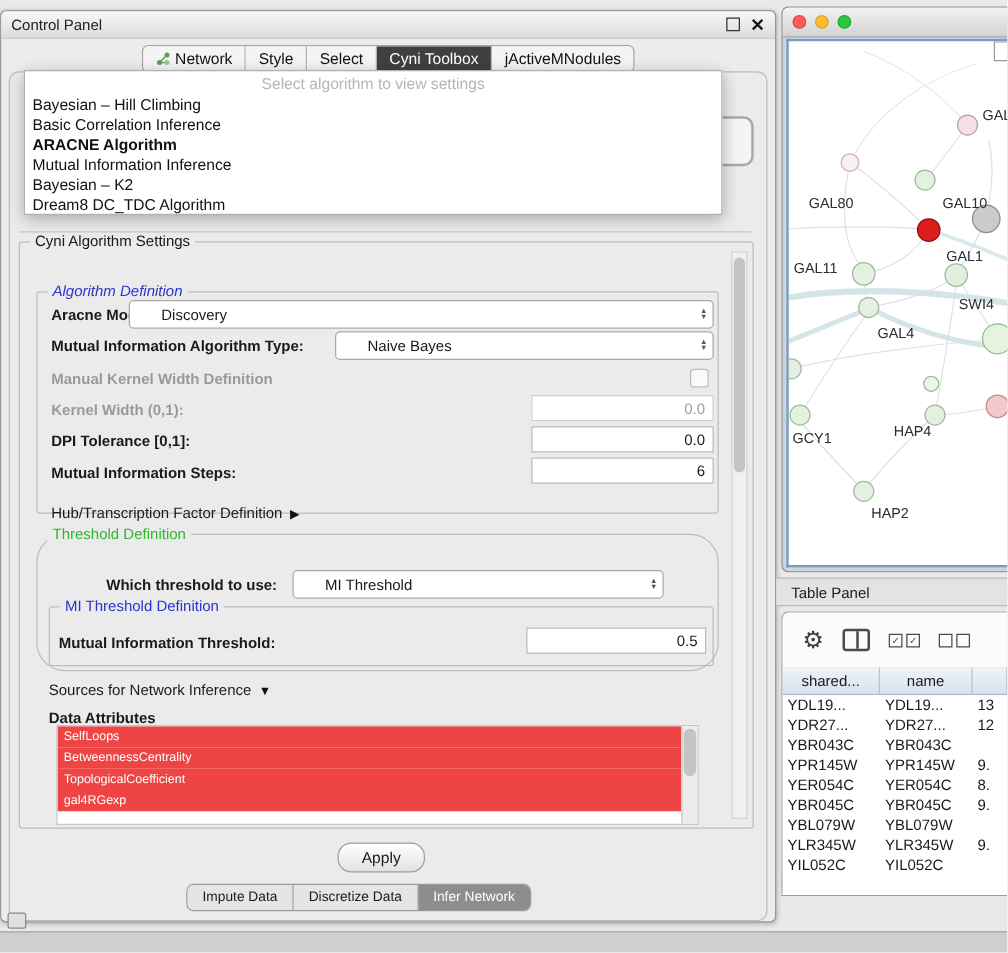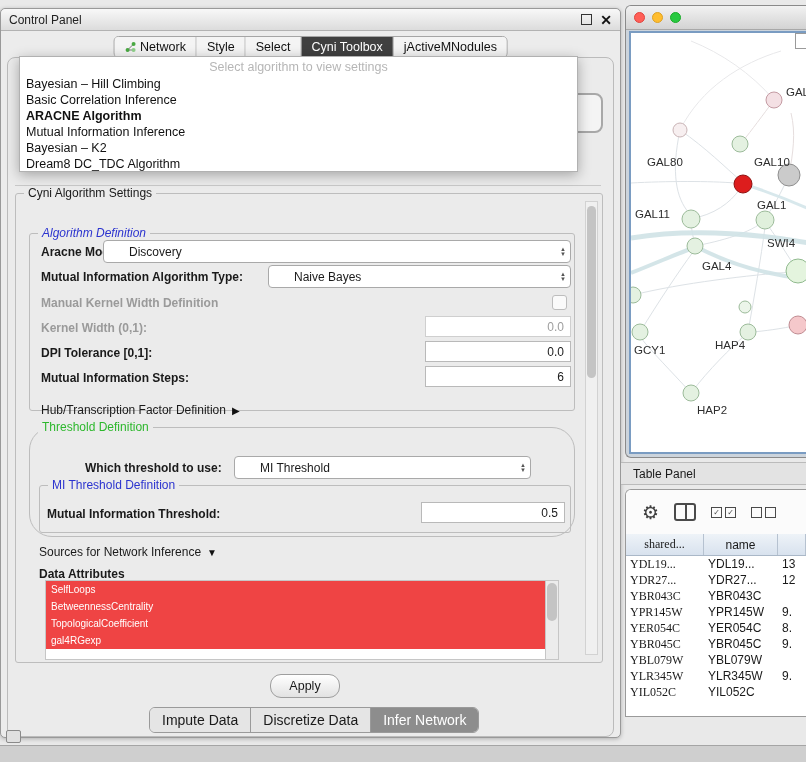--- a/index.html
+++ b/index.html
@@ -70,21 +70,21 @@
   .attr-items{flex:1;}
   .attr-item{height:17px;line-height:17px;background:#ef4444;color:#fff;padding:0 5px;font-size:10px;white-space:nowrap;}
   .attr-scroll{width:12px;background:#ececec;border-left:1px solid #c6c6c6;position:relative;}
   .attr-scroll .vthumb{top:2px;height:38px;}
 
   .apply-btn{position:absolute;left:269px;top:665px;width:68px;height:22px;border:1px solid #9e9e9e;
              border-radius:11px;background:linear-gradient(#ffffff,#e2e2e2);display:flex;align-items:center;
              justify-content:center;font-size:12.5px;}
 
   .btabs{position:absolute;left:148px;top:698px;display:flex;border:1px solid #9a9a9a;border-radius:6px;overflow:hidden;}
-  .btab{padding:4px 12px;background:#e5e5e5;border-right:1px solid #9a9a9a;font-size:14px;white-space:nowrap;}
+  .btab{padding:4px 12px;background:#e5e5e5;border-right:1px solid #9a9a9a;font-size:11px;white-space:nowrap;}
   .btab:last-child{border-right:none;}
   .btab.active{background:#8d8d8d;color:#fff;}
 
   
   .net-window{position:absolute;left:625px;top:5px;width:181px;height:451px;background:#ccd4dc;
               border:1px solid #8a8a8a;border-right:none;border-radius:6px 0 0 6px;overflow:hidden;}
   .net-titlebar{height:23px;background:linear-gradient(#f2f2f2,#d3d3d3);border-bottom:1px solid #a8a8a8;
                 display:flex;align-items:center;padding:0 8px;gap:7px;}
   .light{width:11px;height:11px;border-radius:50%;box-sizing:border-box;}
   .net-canvas{position:absolute;left:3px;top:25px;right:0;bottom:3px;background:#fff;
@@ -106,21 +106,21 @@
   .col-icon::after{content:"";position:absolute;left:50%;top:0;bottom:0;width:2px;background:#4a4a4a;}
   .chk-pair{display:flex;gap:3px;}
   .mini-chk{width:9px;height:9px;border:1.5px solid #4a4a4a;font-size:8px;line-height:9px;text-align:center;
             color:#4a4a4a;box-sizing:content-box;}
   .tp-table{position:absolute;top:44px;left:0;right:0;bottom:0;}
   .tp-thead{display:flex;height:21px;background:linear-gradient(#eef3f8,#d8e2ee);border-bottom:1px solid #aab8c8;}
   .tp-th{border-right:1px solid #b6c2d0;display:flex;align-items:center;justify-content:center;
          font-size:12px;box-sizing:border-box;overflow:hidden;white-space:nowrap;}
   .tp-row{display:flex;height:16px;align-items:center;background:#fff;}
   .tp-td{padding:0 4px;font-size:12px;white-space:nowrap;overflow:hidden;box-sizing:border-box;}
-  .c1{width:78px;font-family:Liberation Serif, serif;} .c2{width:74px;} .c3{flex:1;}
+  .c1{width:78px;} .c2{width:74px;} .c3{flex:1;}
 
   
   .bottom-strip{position:absolute;left:0;top:745px;width:806px;height:17px;background:#cfcfcf;border-top:1px solid #a5a5a5;}
   .mini-icon{position:absolute;left:6px;top:730px;width:13px;height:11px;border:1px solid #8a8a8a;
              background:#e0e0e0;border-radius:2px;}
 </style>
 </head>
 <body>
 
 <div class="screen">

